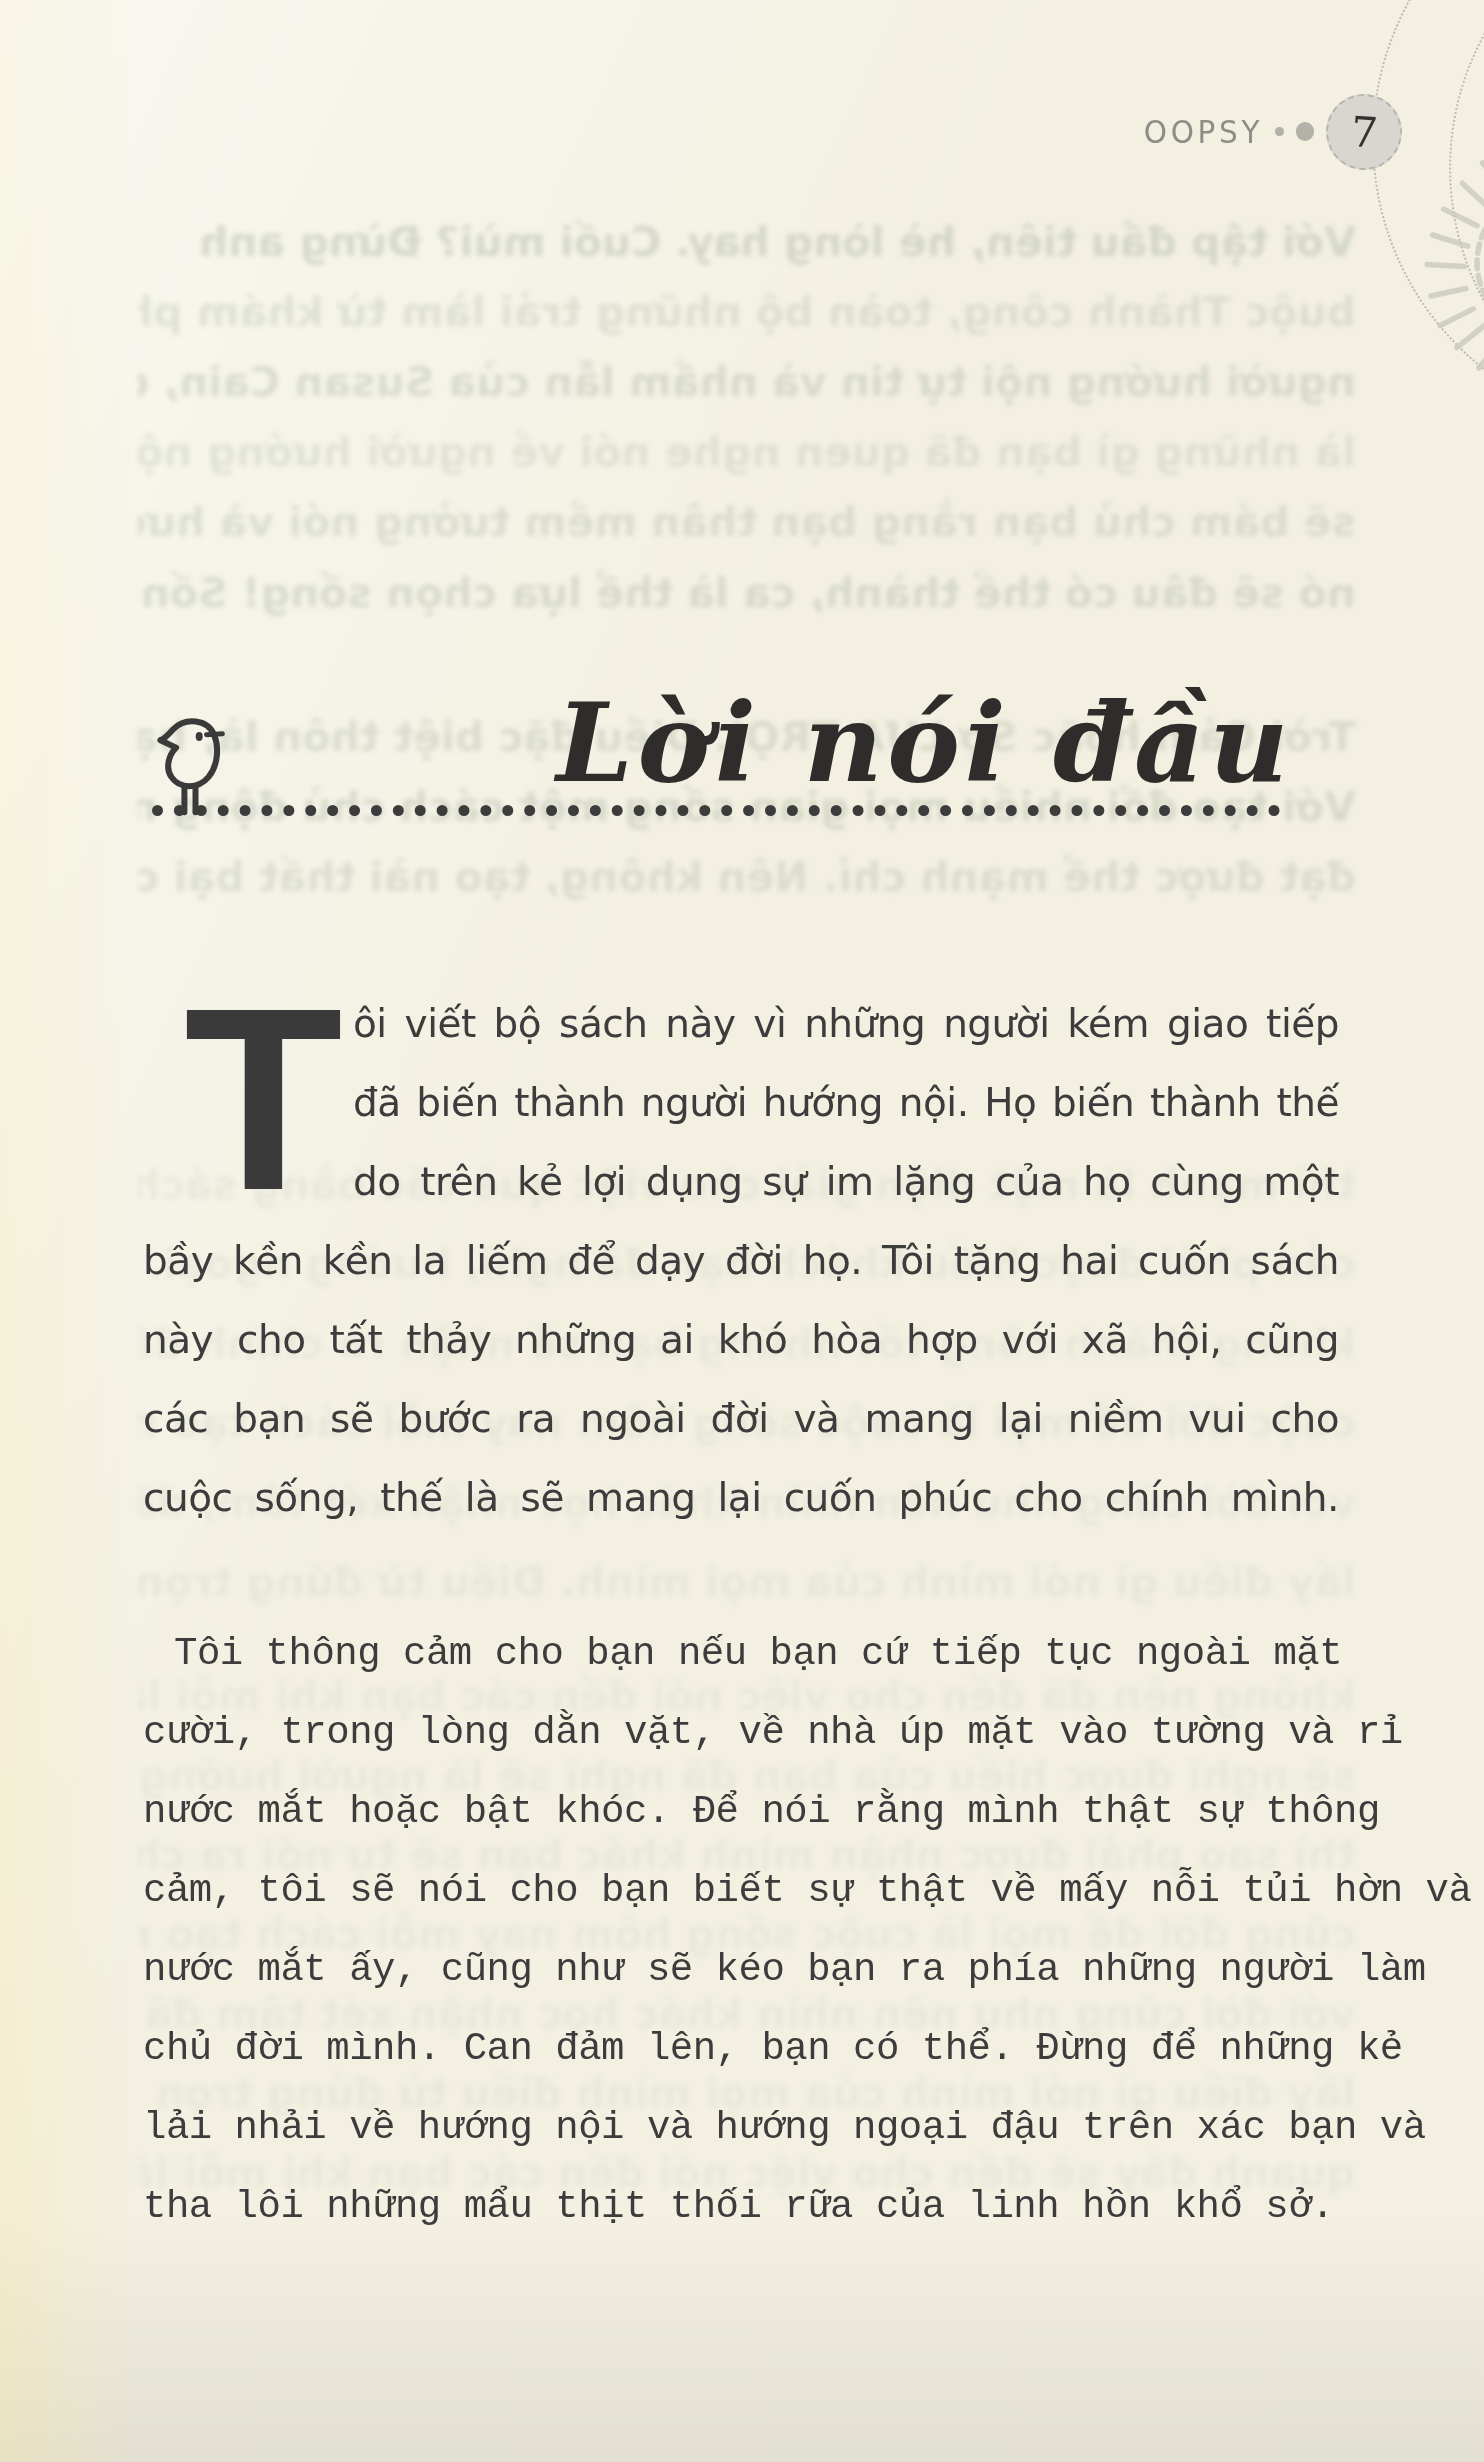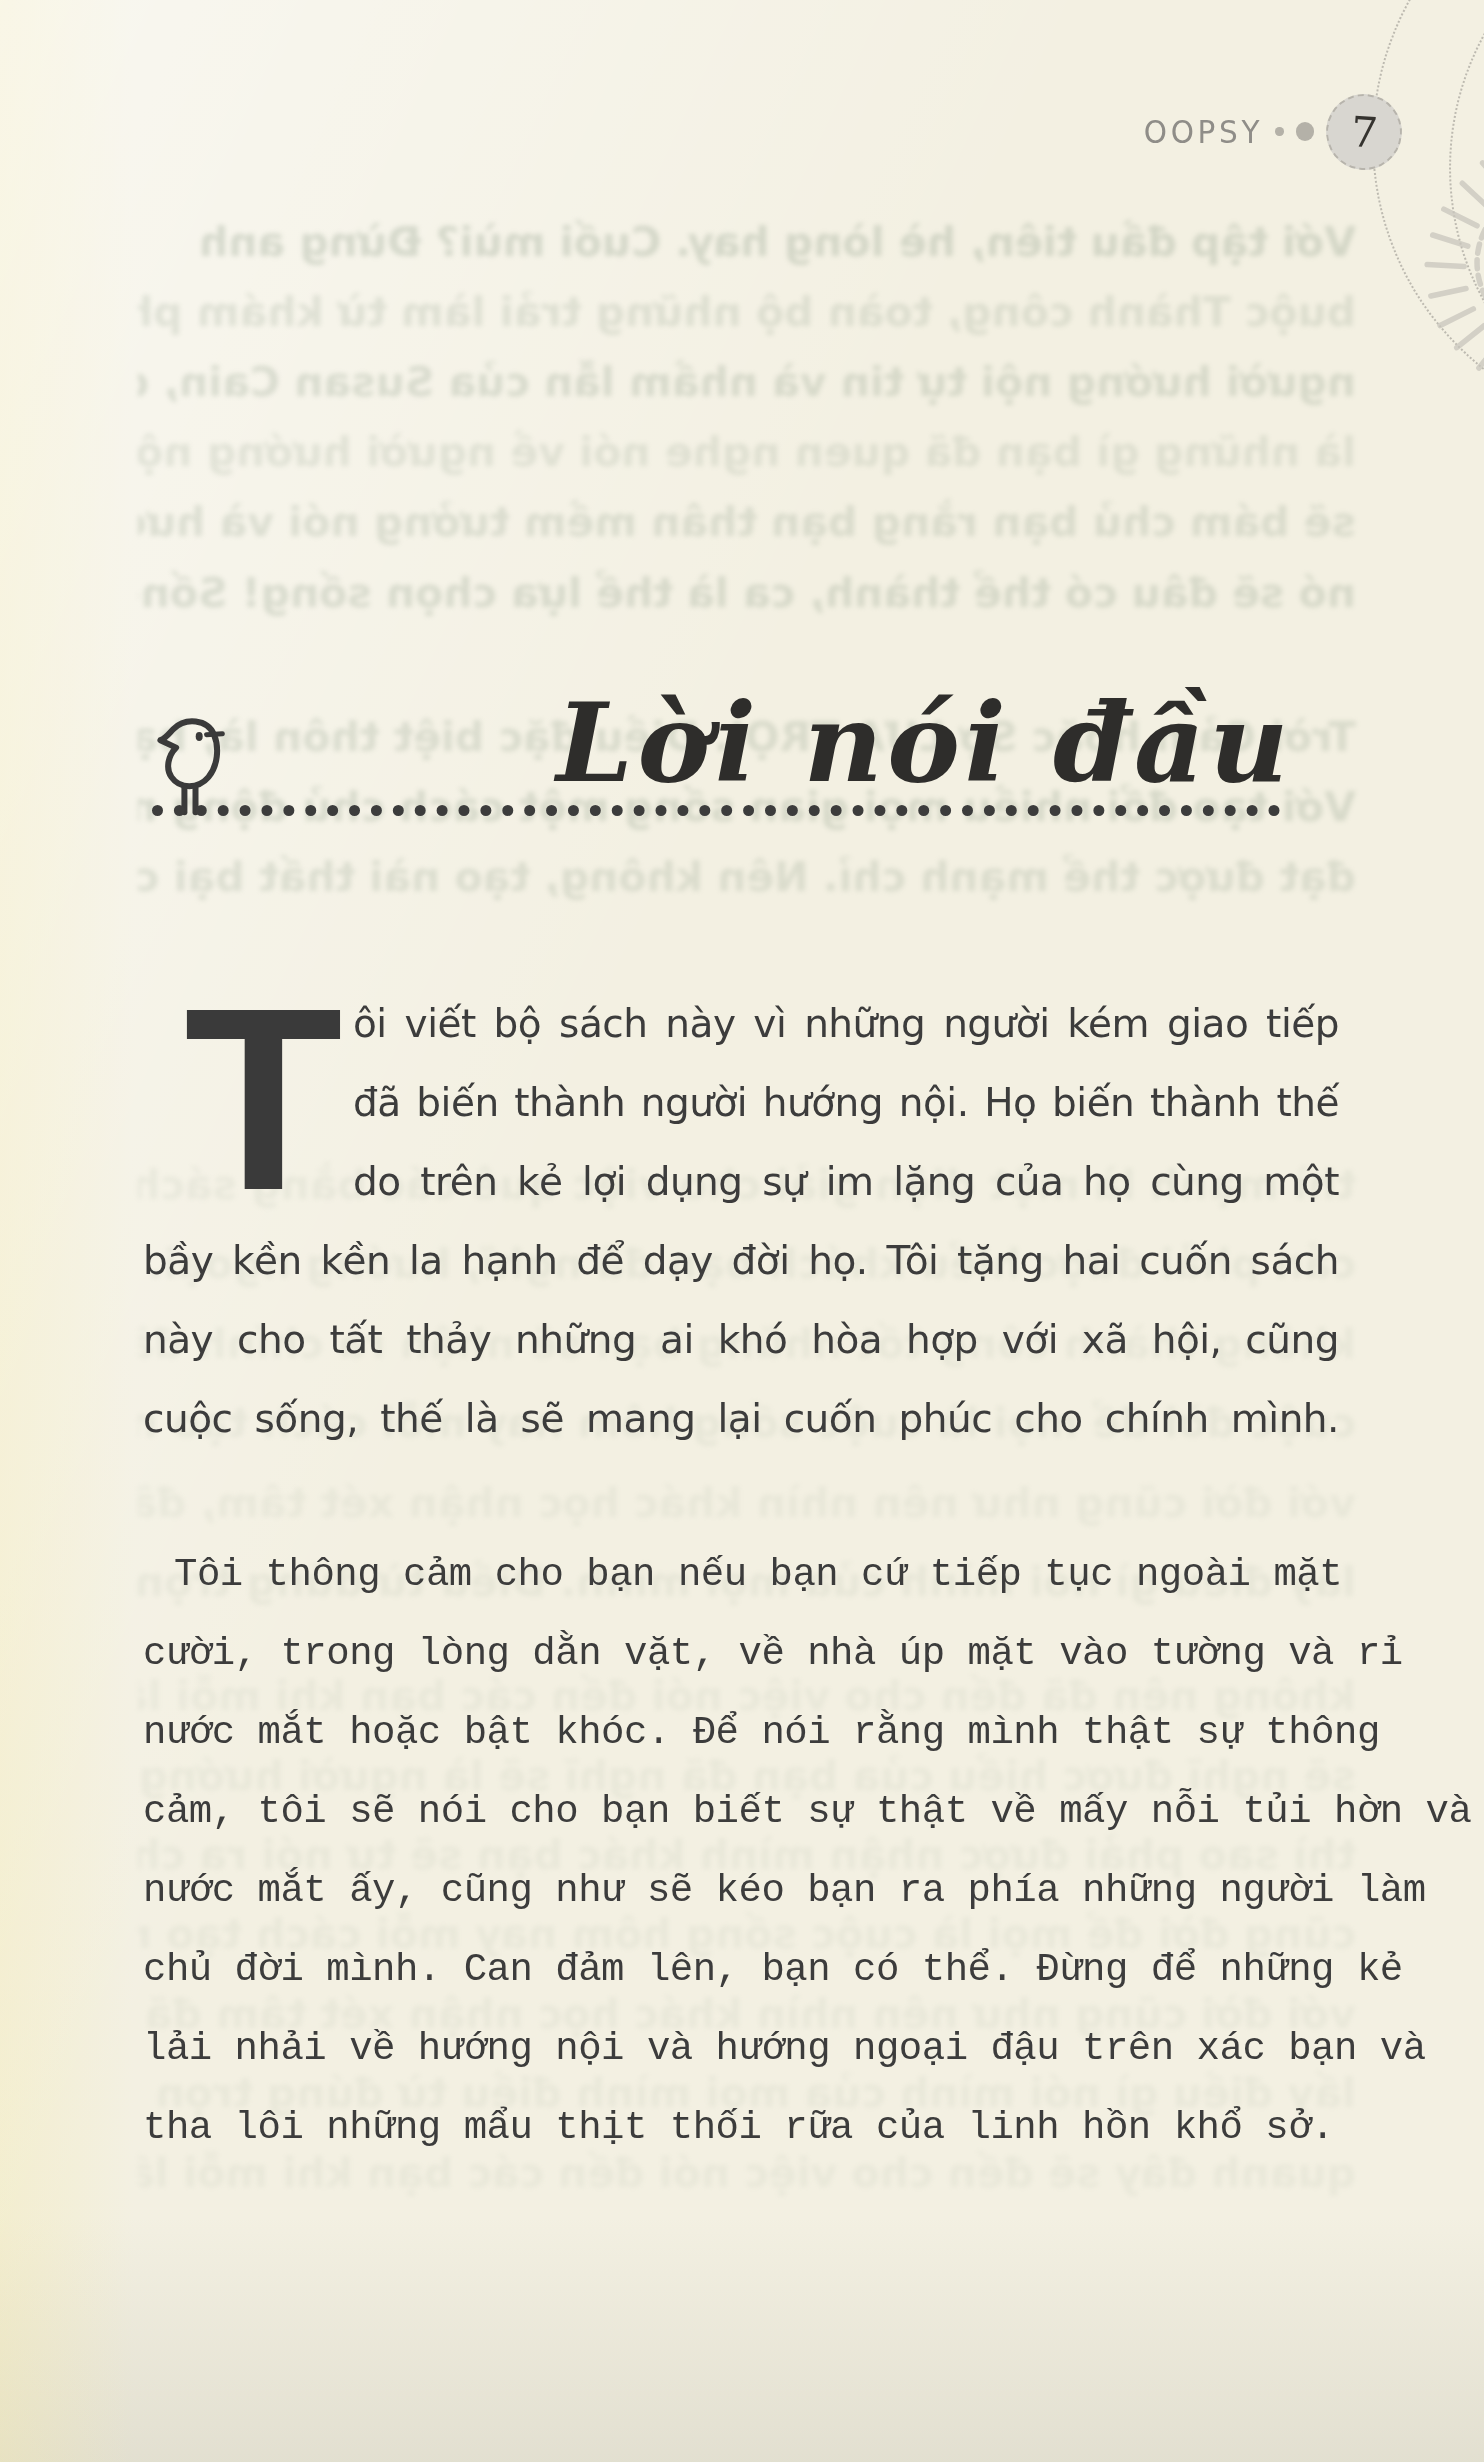--- a/index.html
+++ b/index.html
@@ -163,22 +163,23 @@
 
   <div class="bodytext">
     <div class="para para1">
       <div class="dropcap-float">
         <b>T</b>
       </div>
 
     <div class="line">ôi viết bộ sách này vì những người kém giao tiếp</div>
         <div class="line">đã biến thành người hướng nội. Họ biến thành thế</div>
         <div class="line">do trên kẻ lợi dụng sự im lặng của họ cùng một</div>
-        <div class="line">bầy kền kền la hạnh để dạy đời họ. Tôi tặng hai cuốn sách</div>
+        <div class="line">bầy kền kền la liếm để dạy đời họ. Tôi tặng hai cuốn sách</div>
         <div class="line">này cho tất thảy những ai khó hòa hợp với xã hội, cũng</div>
+        <div class="line">các bạn sẽ bước ra ngoài đời và mang lại niềm vui cho</div>
         <div class="line">cuộc sống, thế là sẽ mang lại cuốn phúc cho chính mình.</div>
       </div>
     <div class="para para2">
 
     <div class="line" style="text-indent: 31px;">Tôi thông cảm cho bạn nếu bạn cứ tiếp tục ngoài mặt</div>
         <div class="line">cười, trong lòng dằn vặt, về nhà úp mặt vào tường và rỉ</div>
         <div class="line">nước mắt hoặc bật khóc. Để nói rằng mình thật sự thông</div>
         <div class="line">cảm, tôi sẽ nói cho bạn biết sự thật về mấy nỗi tủi hờn và</div>
         <div class="line">nước mắt ấy, cũng như sẽ kéo bạn ra phía những người làm</div>
         <div class="line">chủ đời mình. Can đảm lên, bạn có thể. Đừng để những kẻ</div>

